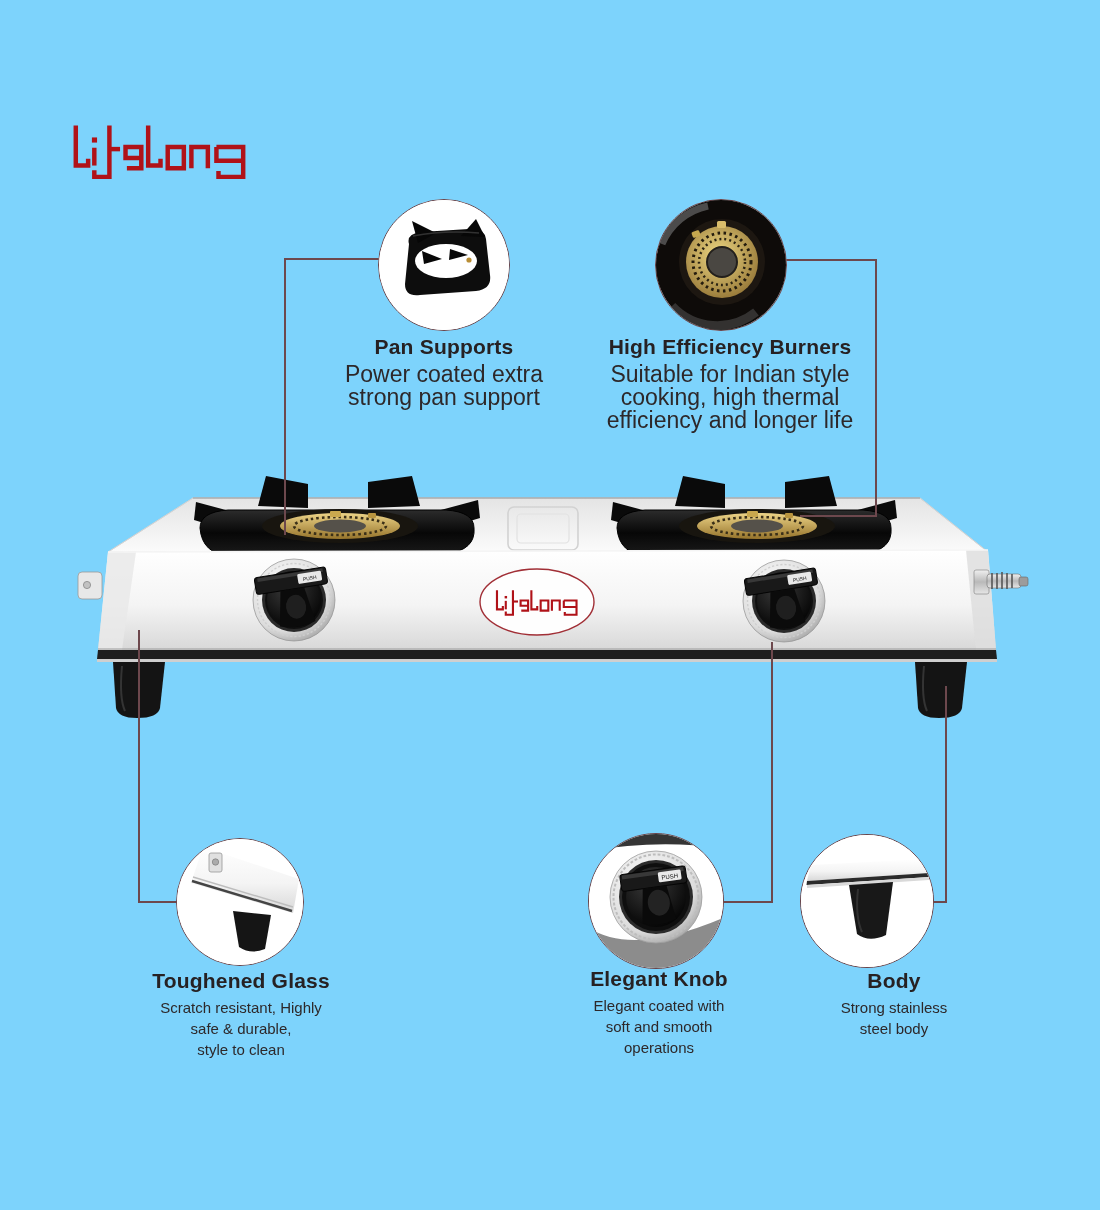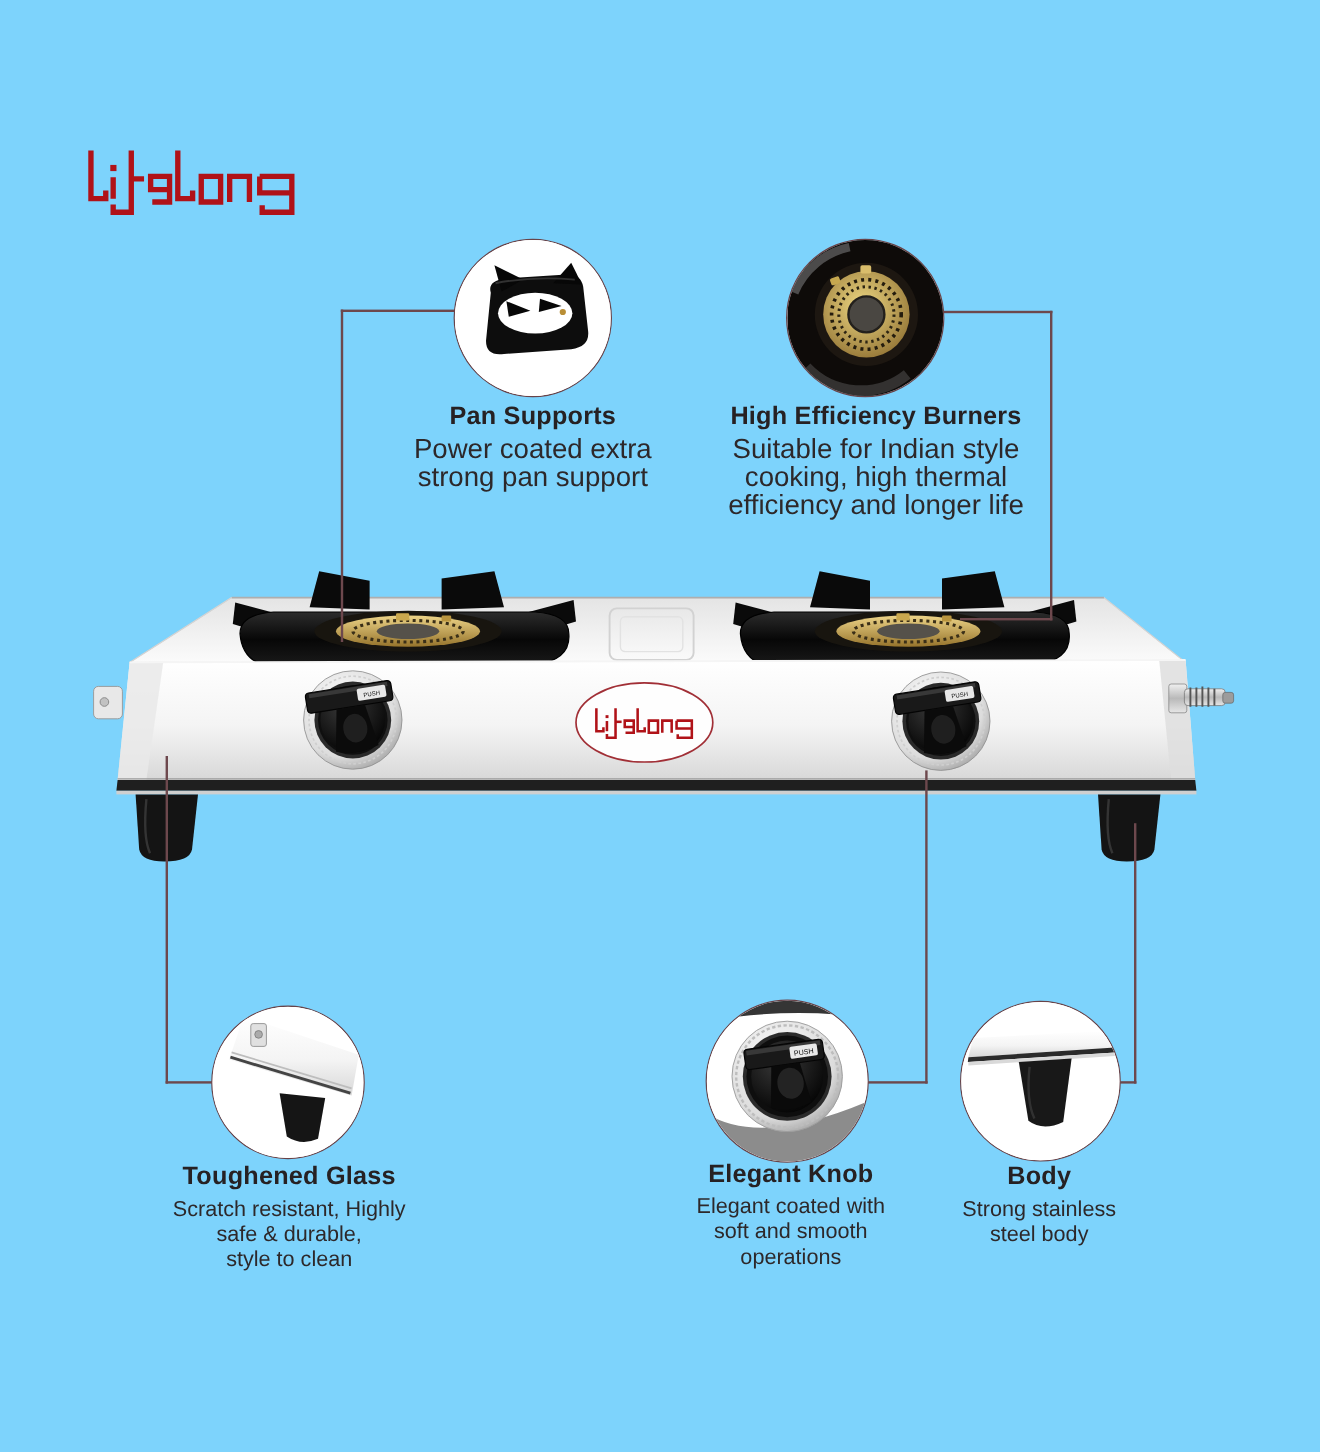--- a/index.html
+++ b/index.html
@@ -10,21 +10,21 @@
   .h-line{height:2px;}
   .v-line{width:2px;}
   
   .circle{position:absolute;border-radius:50%;border:1.5px solid #684349;overflow:hidden;
           background:#fff;z-index:4;}
   .circle svg{display:block;width:100%;height:100%;}
   
   .txt{position:absolute;text-align:center;z-index:2;}
   .txt .h{font-size:21px;font-weight:700;color:#262123;line-height:26px;margin-bottom:3px;letter-spacing:.2px;}
   .txt .p{font-size:23px;color:#2d282a;line-height:23px;}
-  .txt.bottom .p{font-size:18px;line-height:21px;}
+  .txt.bottom .p{font-size:15px;line-height:21px;}
   .logo-svg{position:absolute;z-index:2;}
   .stove-svg{position:absolute;left:80px;top:460px;width:960px;height:320px;z-index:1;overflow:visible;}
 </style>
 </head>
 <body>
 
 <div class="canvas">
 
   <svg width="0" height="0" style="position:absolute" aria-hidden="true">
     <defs>
@@ -291,19 +291,19 @@
     <div class="p">style to clean</div>
   </div>
 
   <div class="txt bottom" style="left:519px;top:966px;width:280px">
     <div class="h">Elegant Knob</div>
     <div class="p">Elegant coated with</div>
     <div class="p">soft and smooth</div>
     <div class="p">operations</div>
   </div>
 
-  <div class="txt bottom" style="left:736px;top:968px;width:260px">
+  <div class="txt bottom" style="left:764px;top:968px;width:260px">
     <div class="h">Body</div>
     <div class="p">Strong stainless</div>
     <div class="p">steel body</div>
   </div>
 
 </div>
 
 </body></html>

